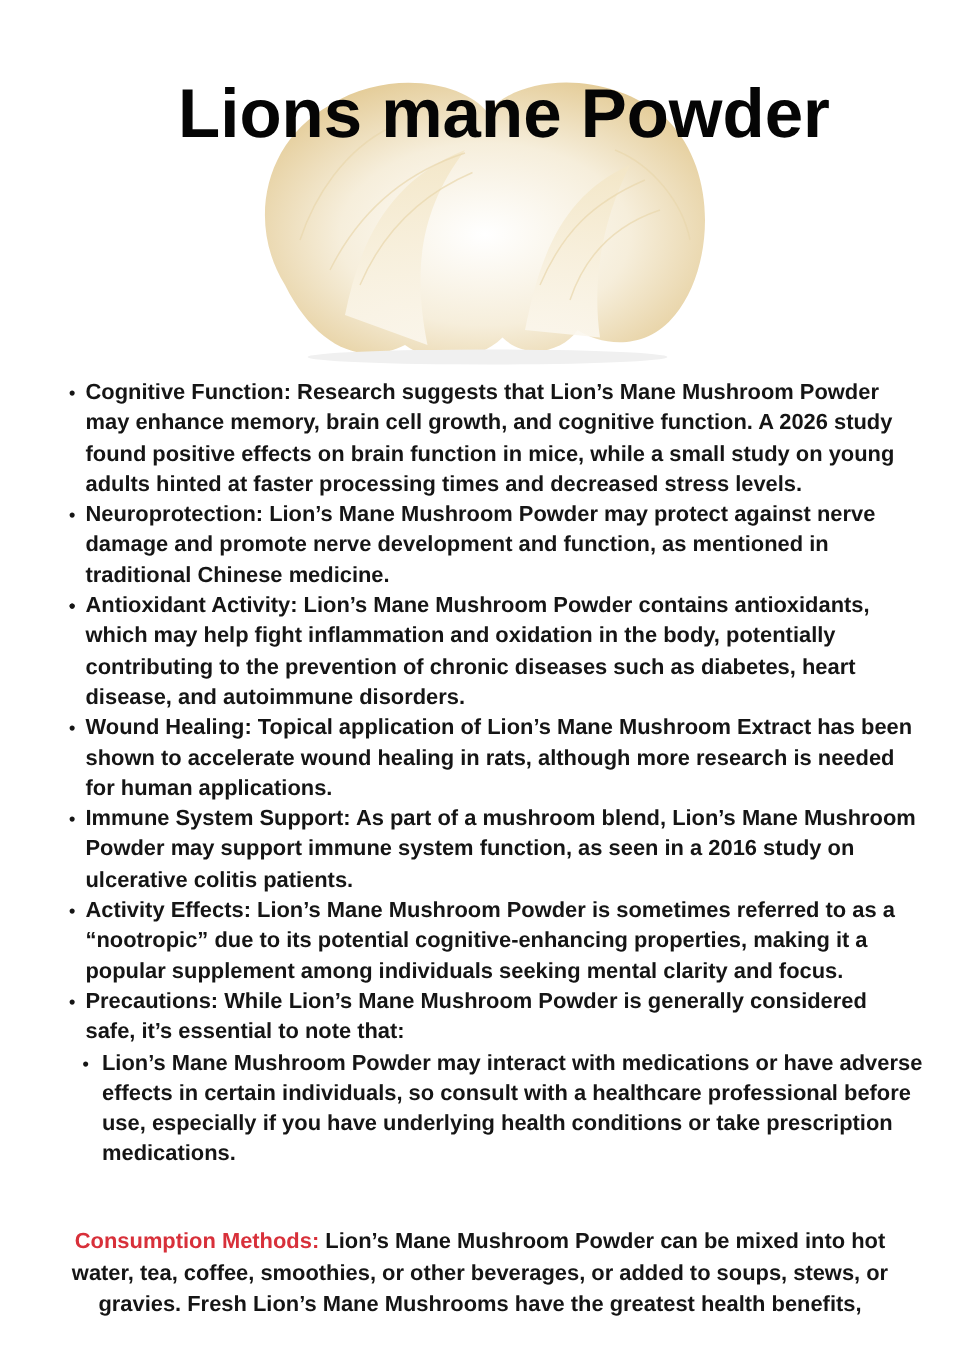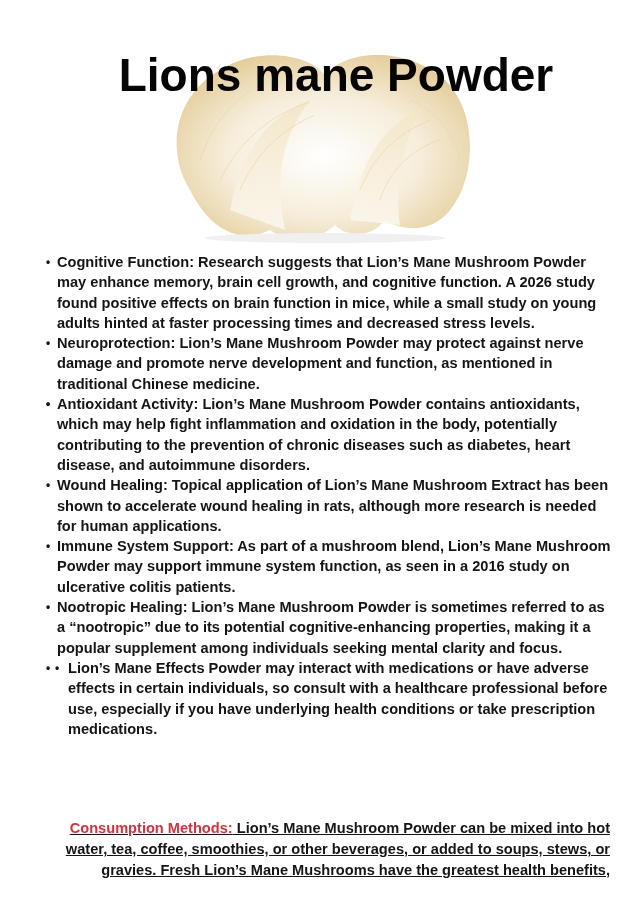--- a/index.html
+++ b/index.html
@@ -6,22 +6,22 @@
   body { width: 640px; height: 906px; position: relative; overflow: hidden;
          font-family: "Liberation Sans", sans-serif; color: #111; }
   .hero { position: absolute; left: 0; top: 0; width: 640px; height: 250px; }
   .mushroom { position: absolute; left: 160px; top: 40px; width: 320px; height: 205px; }
   .title { position: absolute; left: 0; top: 48px; width: 672px; text-align: center;
            font-weight: bold; font-size: 46px; letter-spacing: 0px; color: #050505; z-index: 2; }
   .list { position: absolute; left: 43px; top: 252px; width: 572px; margin: 0; padding: 0; list-style: none; }
   .list li { position: relative; padding-left: 14px; font-size: 14.6px; font-weight: bold;
              line-height: 20.3px; color: #151515; }
   .bullet { position: absolute; left: 3px; top: 0; font-size: 12px; }
-  .consumption { position: absolute; left: 30px; top: 818px; width: 580px; text-align: right;
-                 font-size: 14.6px; font-weight: bold; line-height: 21px; color: #151515; text-decoration: underline; }
+  .consumption { position: absolute; left: 30px; top: 818px; width: 580px; text-align: center;
+                 font-size: 14.6px; font-weight: bold; line-height: 21px; color: #151515; }
   .red { color: #d8303a; }
 </style>
 </head>
 <body>
 
 <div class="hero">
   <svg class="mushroom" viewBox="0 0 320 205">
     <defs>
       <radialGradient id="mg" cx="50%" cy="55%" r="60%">
         <stop offset="0%" stop-color="#ffffff"></stop>
@@ -49,20 +49,20 @@
   <div class="title">Lions mane Powder</div>
 </div>
 
 <ul class="list">
   <li><span class="bullet">•</span><span>Cognitive Function: Research suggests that Lion’s Mane Mushroom Powder may enhance memory, brain cell growth, and cognitive function. A 2026 study found positive effects on brain function in mice, while a small study on young adults hinted at faster processing times and decreased stress levels.</span></li>
   <li><span class="bullet">•</span><span>Neuroprotection: Lion’s Mane Mushroom Powder may protect against nerve damage and promote nerve development and function, as mentioned in traditional Chinese medicine.</span></li>
   <li><span class="bullet">•</span></li>
   <li><span class="bullet">•</span><span>Antioxidant Activity: Lion’s Mane Mushroom Powder contains antioxidants, which may help fight inflammation and oxidation in the body, potentially contributing to the prevention of chronic diseases such as diabetes, heart disease, and autoimmune disorders.</span></li>
   <li><span class="bullet">•</span><span>Wound Healing: Topical application of Lion’s Mane Mushroom Extract has been shown to accelerate wound healing in rats, although more research is needed for human applications.</span></li>
   <li><span class="bullet">•</span><span>Immune System Support: As part of a mushroom blend, Lion’s Mane Mushroom Powder may support immune system function, as seen in a 2016 study on ulcerative colitis patients.</span></li>
-  <li><span class="bullet">•</span><span>Nootropic Healing: Lion’s Mane Mushroom Powder is sometimes referred to as a “nootropic” due to its potential cognitive-enhancing properties, making it a popular supplement among individuals seeking mental clarity and focus.</span></li>
-  <li><span class="bullet">•</span></li>
-  <li style="padding-left:25px"><span class="bullet" style="left:12px">•</span><span>Lion’s Mane Effects Powder may interact with medications or have adverse effects in certain individuals, so consult with a healthcare professional before use, especially if you have underlying health conditions or take prescription medications.</span></li>
+  <li><span class="bullet">•</span><span>Activity Effects: Lion’s Mane Mushroom Powder is sometimes referred to as a “nootropic” due to its potential cognitive-enhancing properties, making it a popular supplement among individuals seeking mental clarity and focus.</span></li>
+  <li><span class="bullet">•</span><span>Precautions: While Lion’s Mane Mushroom Powder is generally considered safe, it’s essential to note that:</span></li>
+  <li style="padding-left:25px"><span class="bullet" style="left:12px">•</span><span>Lion’s Mane Mushroom Powder may interact with medications or have adverse effects in certain individuals, so consult with a healthcare professional before use, especially if you have underlying health conditions or take prescription medications.</span></li>
 </ul>
 
 <div class="consumption">
   <span class="red">Consumption Methods:</span><span> Lion’s Mane Mushroom Powder can be mixed into hot water, tea, coffee, smoothies, or other beverages, or added to soups, stews, or gravies. Fresh Lion’s Mane Mushrooms have the greatest health benefits,</span>
 </div>
 
 </body></html>

